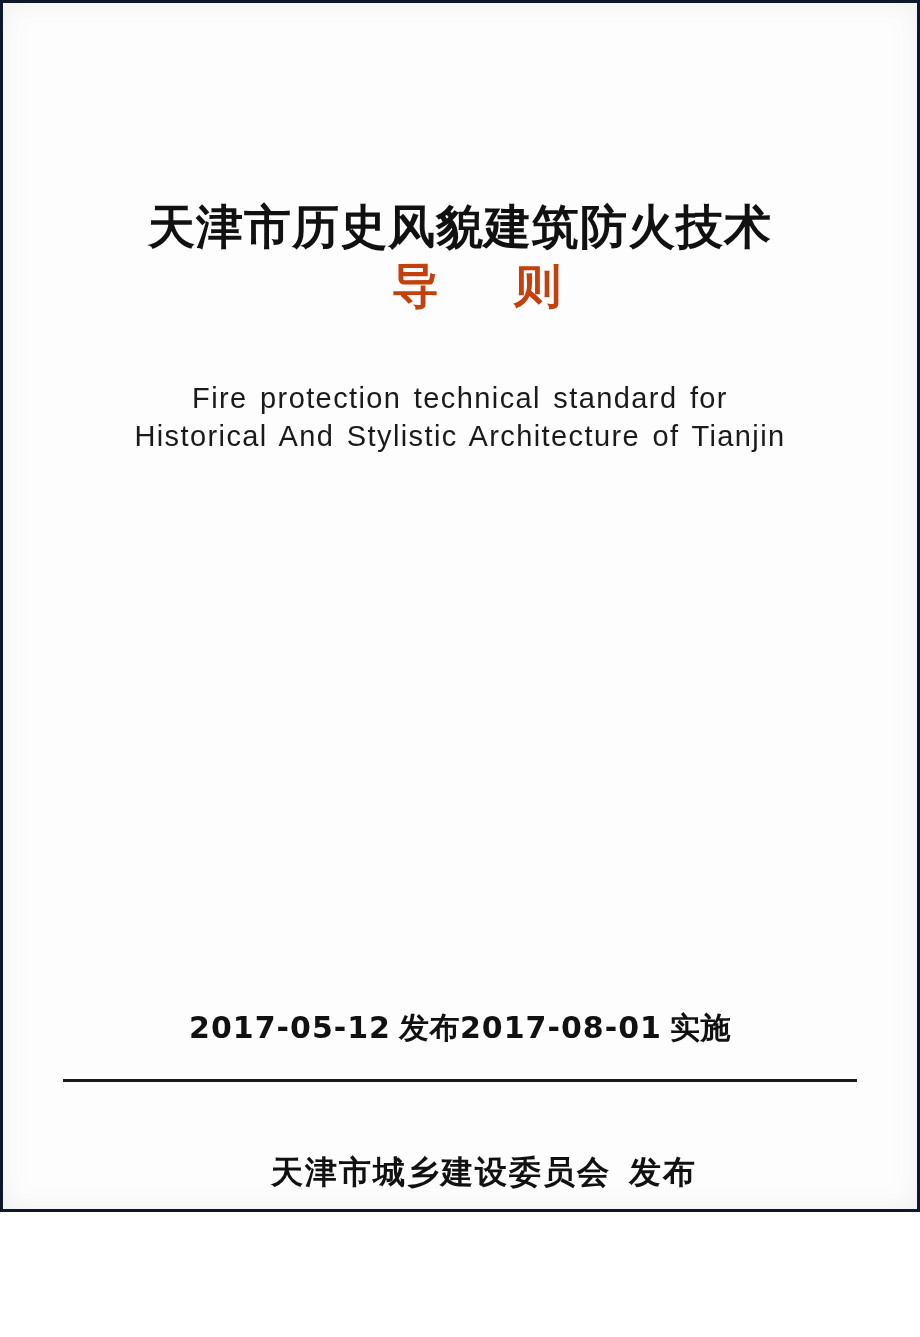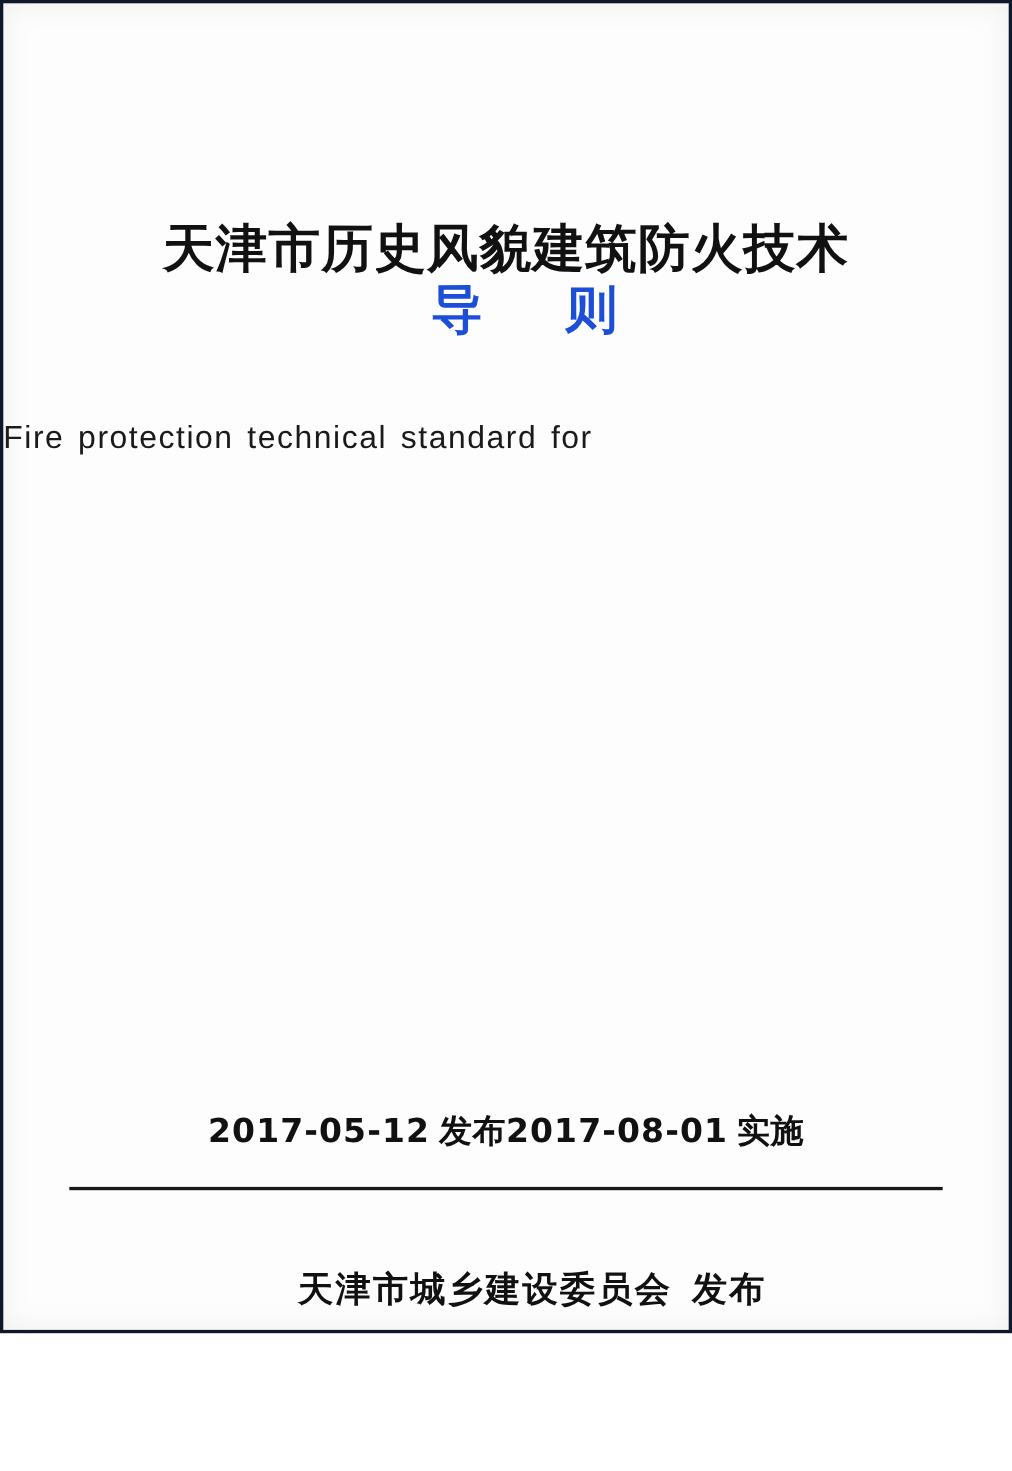--- a/index.html
+++ b/index.html
@@ -38,31 +38,32 @@
   }
   .title-cn-line1 {
     font-family: "DejaVu Sans", sans-serif;
     font-weight: bold;
     font-size: 47px;
     letter-spacing: 1px;
     line-height: 1.18;
     color: #111111;
   }
   .title-cn-line2 {
-    font-family: Liberation Mono, monospace;
+    font-family: Liberation Sans, sans-serif;
     font-weight: bold;
     font-size: 47px;
     letter-spacing: 14px;
     line-height: 1.35;
-    color: #1d4ed8;
+    color: #c2410c;
     margin-left: 47px;
   }
 
   .subtitle-block {
     margin-top: 62px;
+    text-align: center;
   }
   .subtitle-en {
     font-family: "Liberation Sans", sans-serif;
     font-size: 29px;
     letter-spacing: 1.4px;
     line-height: 1.3;
     color: #1a1a1a;
     word-spacing: 3px;
   }
 
@@ -117,20 +118,21 @@
 
 <div class="page">
 
   <div class="title-block">
     <div class="title-cn-line1">天津市历史风貌建筑防火技术</div>
     <div class="title-cn-line2">导　则</div>
   </div>
 
   <div class="subtitle-block">
     <div class="subtitle-en">Fire protection technical standard for</div>
+    <div class="subtitle-en">Historical And Stylistic Architecture of Tianjin</div>
   </div>
 
   <div class="dates-row">
     <div class="date-item">
       <span class="num">2017-05-12</span><span class="label">发布</span>
     </div>
     <div class="date-item">
       <span class="num">2017-08-01</span><span class="label">实施</span>
     </div>
   </div>

